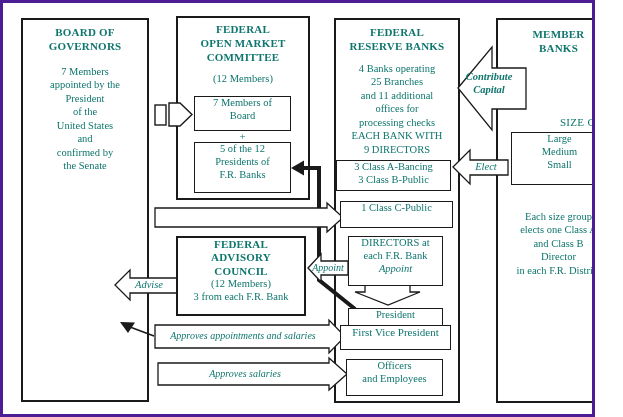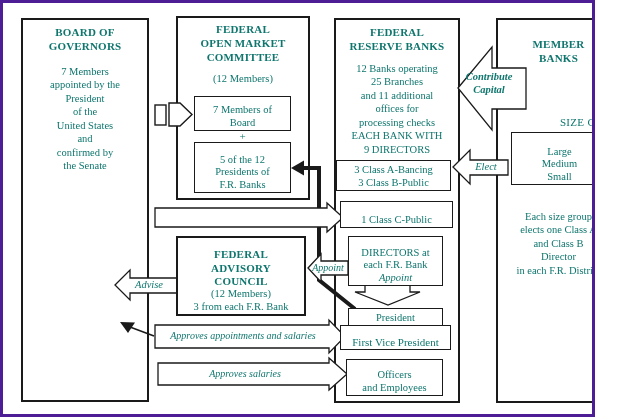--- a/index.html
+++ b/index.html
@@ -6,21 +6,21 @@
   .canvas {
     position:relative; width:595px; height:417px; background:#fff;
     font-family:"Liberation Serif","DejaVu Serif",serif; color:#0f766e;
     border:3px solid #4c1d95; box-sizing:border-box; overflow:hidden;
   }
   .box {
     position:absolute; border:2px solid #1a1a1a; background:#fff; box-sizing:border-box;
   }
   .ibox {
     position:absolute; border:1.5px solid #1a1a1a; background:#fff; box-sizing:border-box;
-    display:flex; flex-direction:column; align-items:center; justify-content:flex-end;
+    display:flex; flex-direction:column; align-items:center; justify-content:flex-start;
     text-align:center; line-height:1.22; font-size:10.5px;font-family:Liberation Serif, serif;
   }
   .txt {
     position:absolute; text-align:center; white-space:pre-line; line-height:1.28;
     font-size:10.5px;
   }
   .it    { font-style:italic; }
   .title { font-weight:bold; font-size:11px; letter-spacing:.2px; }
   .pre   { white-space:pre-line; }
   svg.layer { position:absolute; left:0; top:0; width:623px; height:417px; }
@@ -88,21 +88,21 @@
   </div>
   <div class="txt" style="left:191px; top:126px; width:97px; font-size:11px;">+</div>
   <div class="ibox" style="left:191px; top:139px; width:97px; height:51px;">
     <span class="pre">5 of the 12
 Presidents of
 F.R. Banks</span>
   </div>
 
   <div class="txt title" style="left:331px; top:22px; width:126px;">FEDERAL
 RESERVE BANKS</div>
-  <div class="txt" style="left:331px; top:59px; width:126px;">12 Banks operating
+  <div class="txt" style="left:331px; top:59px; width:126px;">4 Banks operating
 25 Branches
 and 11 additional
 offices for
 processing checks
 EACH BANK WITH
 9 DIRECTORS</div>
   <div class="ibox" style="left:333px; top:157px; width:115px; height:31px;">
     <span class="pre">3 Class A-Bancing
 3 Class B-Public</span>
   </div>
@@ -126,21 +126,21 @@
   </div>
 
   <div class="ibox" style="left:173px; top:233px; width:130px; height:80px; border-width:2px;">
     <span class="pre title">FEDERAL
 ADVISORY
 COUNCIL</span>
     <span>(12 Members)</span>
     <span>3 from each F.R. Bank</span>
   </div>
 
-  <div class="txt title" style="left:493px; top:34px; width:125px;">MEMBER
+  <div class="txt title" style="left:493px; top:24px; width:125px;">MEMBER
 BANKS</div>
   <div class="txt" style="left:493px; top:112px; width:125px; font-size:11px; letter-spacing:.3px;padding-left:48px;">SIZE GROUPINGS</div>
   <div class="ibox" style="left:508px; top:129px; width:97px; height:53px;">
     <span class="pre">Large
 Medium
 Small</span>
   </div>
   <div class="txt" style="left:493px; top:207px; width:125px;">Each size group
 elects one Class A
 and Class B

